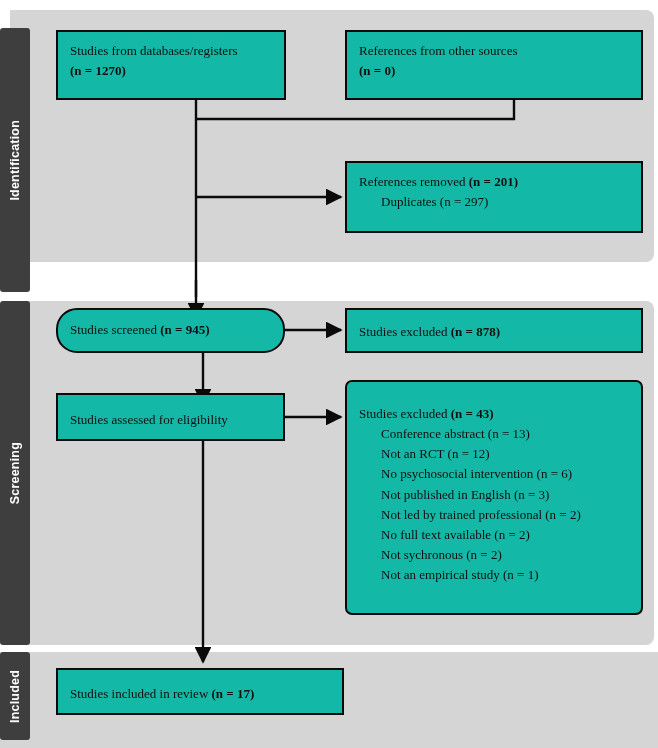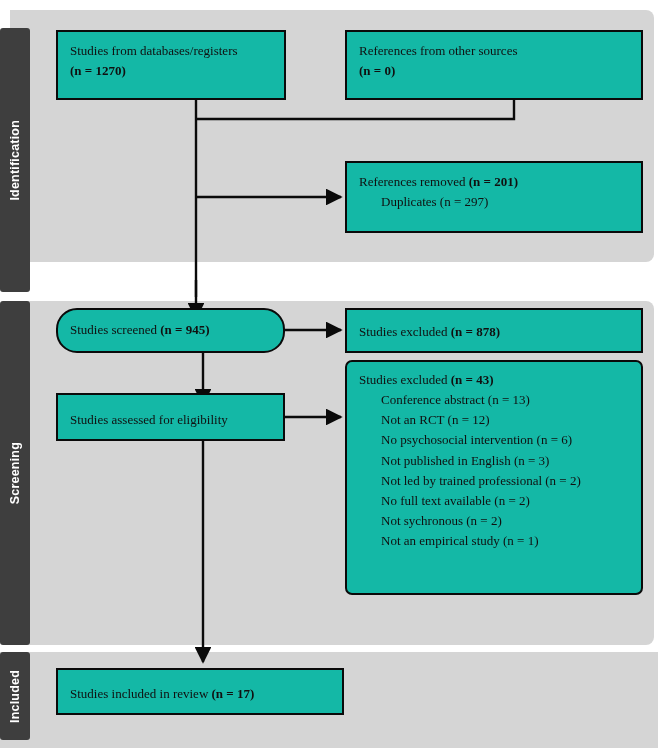--- a/index.html
+++ b/index.html
@@ -48,21 +48,21 @@
   .box .ln{white-space:nowrap;}
   .box .ind{padding-left:22px;}
   b{font-weight:bold;}
 
   #box-db     {left:56px;  top:30px;  width:230px; height:70px;}
   #box-other  {left:345px; top:30px;  width:298px; height:70px;}
   #box-removed{left:345px; top:161px; width:298px; height:72px;}
   #box-screened{left:56px; top:308px; width:229px; height:45px; display:flex;align-items:center;border-radius:21px;}
   #box-excl1  {left:345px; top:308px; width:298px; height:45px; display:flex;align-items:flex-end;}
   #box-eligib {left:56px;  top:393px; width:229px; height:48px; display:flex;align-items:flex-end;}
-  #box-excl2  {left:345px; top:360px; width:298px; height:235px; padding:8px 12px 0 12px;}
+  #box-excl2  {left:345px; top:380px; width:298px; height:235px; padding:22px 12px 0 12px;}
   #box-incl   {left:56px;  top:668px; width:288px; height:47px; display:flex;align-items:flex-end;}
 
   
   #wires{position:absolute;left:0;top:0;width:658px;height:748px;pointer-events:none;}
 </style>
 </head>
 <body>
 
 <div id="stage">
 

